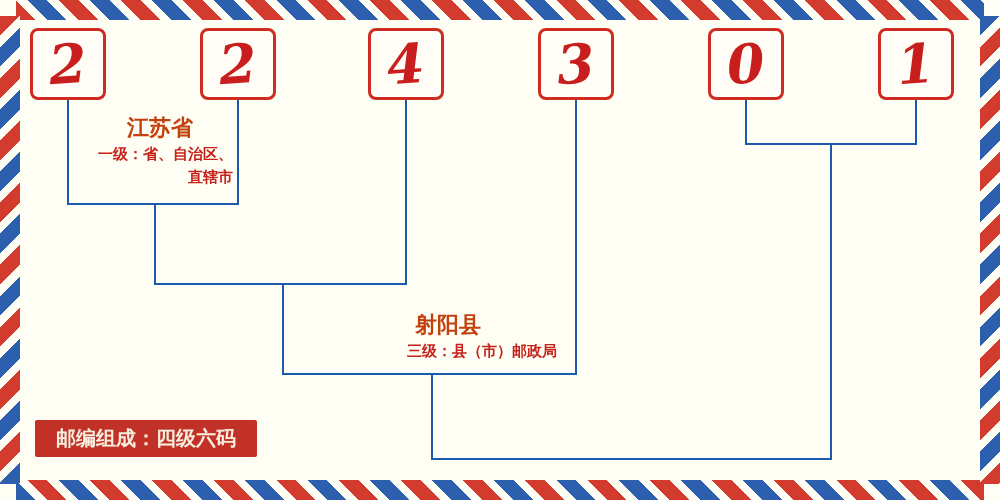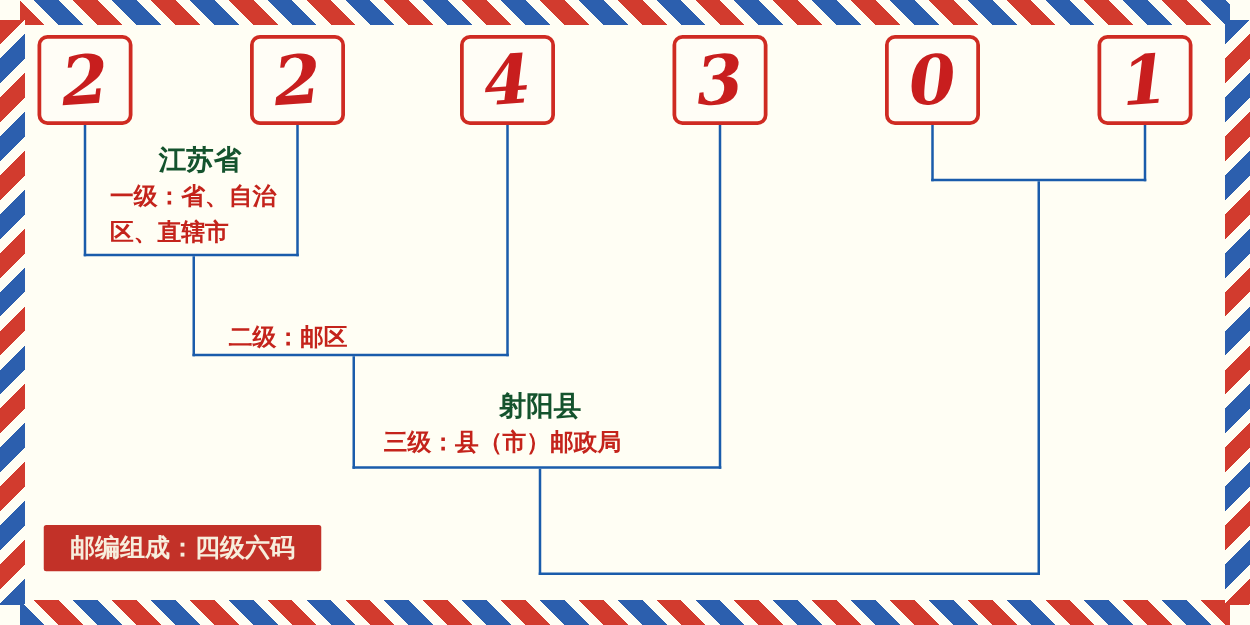--- a/index.html
+++ b/index.html
@@ -44,26 +44,26 @@
     font-family: "DejaVu Serif", "Liberation Serif", serif;
     font-style: italic; font-weight: bold; font-size: 54px;
     color: #c81e1e; line-height: 1; transform: rotate(-4deg);
   }
   
   .vline, .hline { position: absolute; background: #1a5cab; }
   .vline { width: 2px; }
   .hline { height: 2px; }
   
   .place {
-    position: absolute; color: #14532d; font-weight: bold;
+    position: absolute; color: #c2410c; font-weight: bold;
     font-size: 22px; text-align: center;
   }
   .desc {
     position: absolute; color: #c4231b; font-weight: bold;
-    font-size: 19px; text-align: left; line-height: 1.5;
+    font-size: 15px; text-align: right; line-height: 1.5;
   }
   .badge {
     position: absolute; left: 35px; top: 420px; width: 222px; height: 37px;
     background: #c23128; color: #f7eedd; font-weight: bold; font-size: 20px;
     display: flex; align-items: center; justify-content: center;
     border-radius: 2px;
     font-family: Liberation Mono, monospace;
   }
 </style>
 </head>
@@ -97,26 +97,25 @@
 
   <div class="vline" style="left:67px;  top:100px; height:105px"></div>
   <div class="vline" style="left:237px; top:100px; height:105px"></div>
   <div class="hline" style="left:67px;  top:203px; width:172px"></div>
   <div class="place" style="left:80px; top:113px; width:160px">江苏省</div>
   <div class="desc" style="left:88px; top:143px; width:145px">一级：省、自治区、直辖市</div>
 
   <div class="vline" style="left:154px; top:205px; height:80px"></div>
   <div class="vline" style="left:405px; top:100px; height:185px"></div>
   <div class="hline" style="left:154px; top:283px; width:253px"></div>
-  <div class="desc" style="left:183px; top:256px; width:200px">二级：邮区</div>
 
   <div class="vline" style="left:282px; top:285px; height:90px"></div>
   <div class="vline" style="left:575px; top:100px; height:275px"></div>
   <div class="hline" style="left:282px; top:373px; width:295px"></div>
-  <div class="place" style="left:352px; top:310px; width:160px">射阳县</div>
+  <div class="place" style="left:368px; top:310px; width:160px">射阳县</div>
   <div class="desc" style="left:307px; top:340px; width:250px">三级：县（市）邮政局</div>
 
   <div class="vline" style="left:745px; top:100px; height:45px"></div>
   <div class="vline" style="left:915px; top:100px; height:45px"></div>
   <div class="hline" style="left:745px; top:143px; width:172px"></div>
 
   <div class="vline" style="left:431px; top:375px; height:85px"></div>
   <div class="vline" style="left:830px; top:145px; height:315px"></div>
   <div class="hline" style="left:431px; top:458px; width:401px"></div>
 

